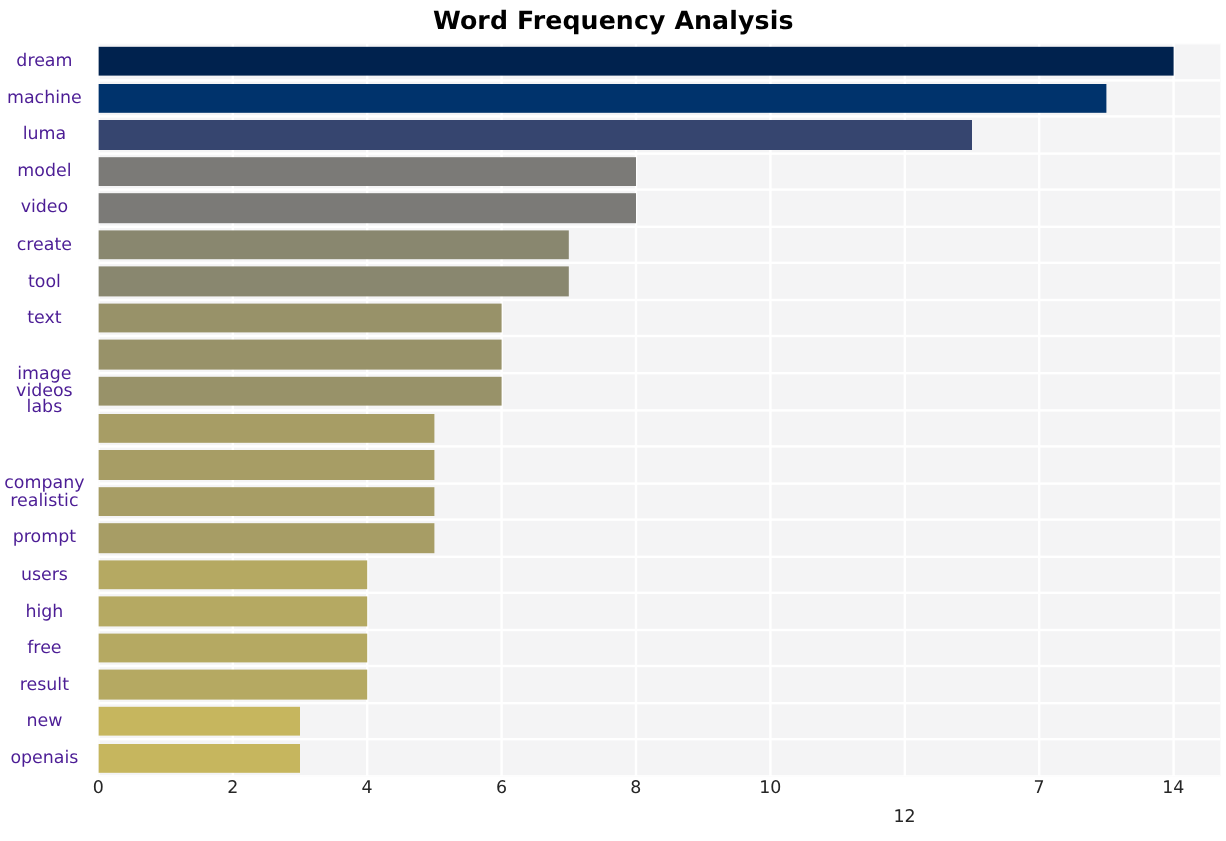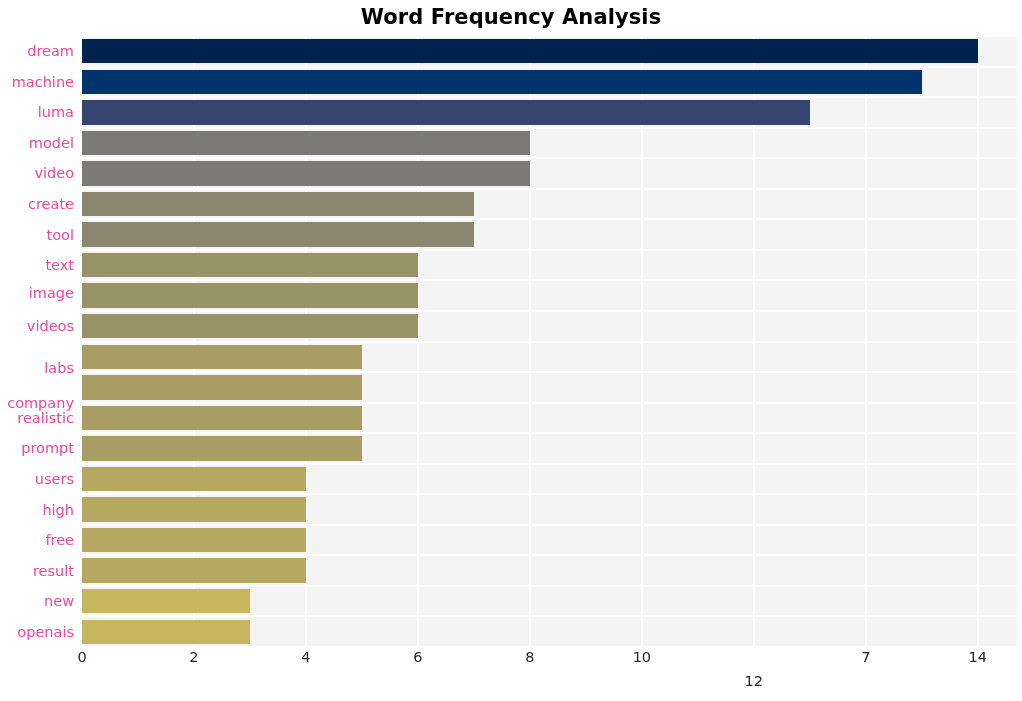--- a/index.html
+++ b/index.html
@@ -66,23 +66,23 @@
   .bar {
     position: absolute;
     left: 0;
   }
 
   
   .ytick {
     position: absolute;
     right: 0;
     width: 74px;
-    text-align: right;
+    text-align: center;
     font-size: 14.5px;
-    color: #ec4899;
+    color: #4c1d95;
     white-space: nowrap;
     transform: translateY(-50%);
   }
   #ytick-layer {
     position: absolute;
     left: 0;
     top: 36px;
     width: 74px;
     height: 611px;
   }
@@ -181,23 +181,23 @@
 
   <div id="ytick-layer">
       <div class="ytick" style="top: 15.275px;">dream</div>
       <div class="ytick" style="top: 45.825px;">machine</div>
       <div class="ytick" style="top: 76.375px; margin-left: 40px;">luma</div>
       <div class="ytick" style="top: 106.925px;">model</div>
       <div class="ytick" style="top: 137.475px;">video</div>
       <div class="ytick" style="top: 168.025px;">create</div>
       <div class="ytick" style="top: 198.575px;">tool</div>
       <div class="ytick" style="top: 229.125px;">text</div>
-      <div class="ytick" style="top: 257px;">image</div>
+      <div class="ytick" style="top: 276px;">image</div>
       <div class="ytick" style="top: 290.225px;">videos</div>
-      <div class="ytick" style="top: 332px;">labs</div>
+      <div class="ytick" style="top: 303px;">labs</div>
       <div class="ytick" style="top: 367px; margin-left: 44px;">company</div>
       <div class="ytick" style="top: 381.875px;">realistic</div>
       <div class="ytick" style="top: 412.425px;">prompt</div>
       <div class="ytick" style="top: 442.975px;">users</div>
       <div class="ytick" style="top: 473.525px;">high</div>
       <div class="ytick" style="top: 504.075px;">free</div>
       <div class="ytick" style="top: 534.625px;">result</div>
       <div class="ytick" style="top: 565.175px;">new</div>
       <div class="ytick" style="top: 595.725px;">openais</div>
     </div>

